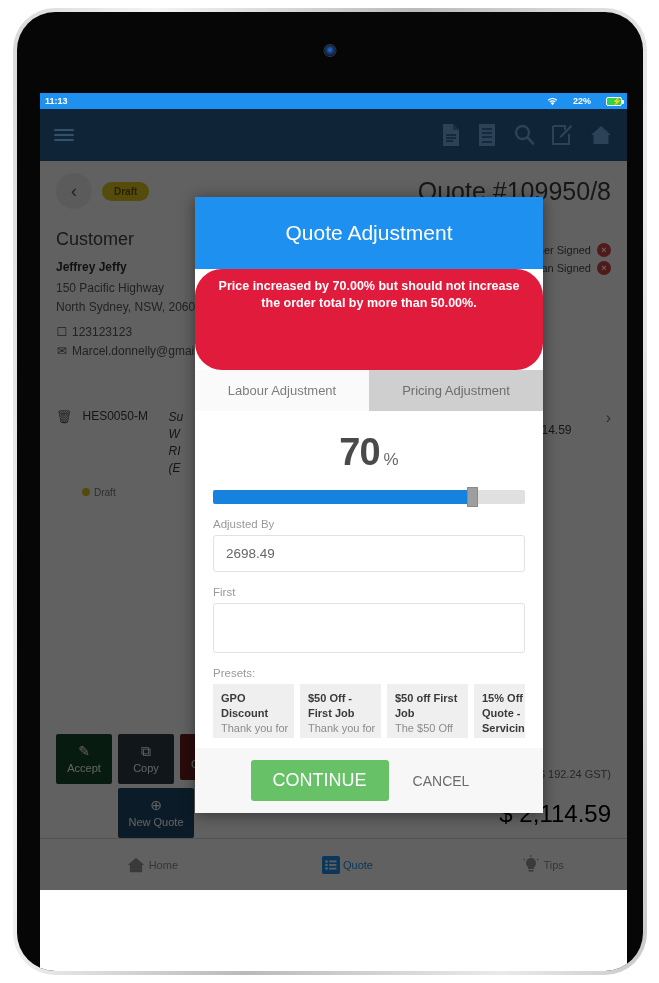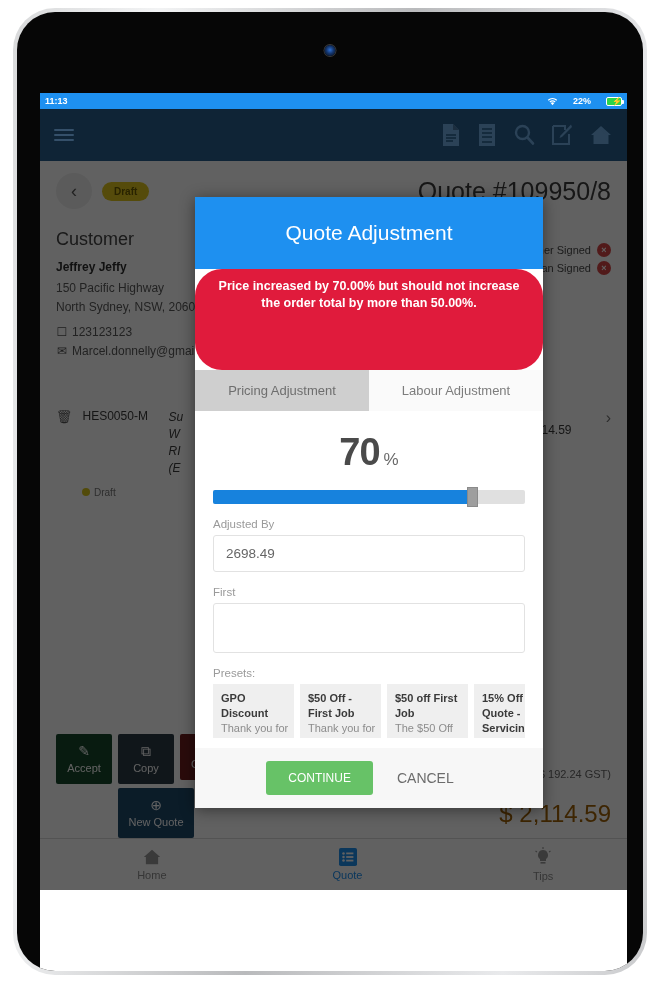--- a/index.html
+++ b/index.html
@@ -115,29 +115,29 @@
   .actions { position:absolute; left:0; right:0; bottom:52px; padding: 0 16px; }
   .act-row { display:flex; gap:6px; align-items:flex-start; }
   .act-btn {
     color:#ffffff; font-size:11px; text-align:center;
     padding:10px 8px; min-width:56px; border-radius:2px;
     display:flex; flex-direction:column; align-items:center; gap:4px;
   }
   .act-icon { font-size:14px; line-height:14px; }
   .totals { position:absolute; right:16px; bottom:62px; text-align:right; }
   .total-lbl { font-size:11px; color:#666; }
-  .total-amt { font-size:24px; color:#a16207; margin-top:20px;}
+  .total-amt { font-size:24px; color:#000000; margin-top:20px;}
 
   
   .bottomnav {
     position:absolute; left:0; right:0; bottom:0; height:52px;
     background:#ffffff; border-top:1px solid #d9d9d9;
     display:flex;
   }
-  .navitem { flex:1; display:flex; flex-direction:column; align-items:center; justify-content:center; gap:3px; font-size:11px; color:#8e8e8e; position:relative;margin-left:28px;}
+  .navitem { flex:1; display:flex; flex-direction:row; align-items:center; justify-content:center; gap:3px; font-size:11px; color:#8e8e8e; position:relative;margin-left:28px;}
   .navitem.active { color:#1e90f0; }
   .new-badge {
     position:absolute; top:6px; left:calc(50% + 6px);
     background:#e53935; color:#fff; font-size:7px; font-weight:bold;
     border-radius:8px; padding:2px 4px; line-height:7px;
   }
 
   
   .scrim { position:absolute; inset:0; background:rgba(0,0,0,0.62); }
 
@@ -187,21 +187,21 @@
     background:#efefef; padding:7px 8px; width:81px; flex:0 0 81px;
     height:54px; overflow:hidden;
   }
   .preset-title { font-size:11px; font-weight:bold; color:#3a3a3a; line-height:15px; }
   .preset-desc { font-size:11px; color:#8c8c8c; line-height:15px; white-space:nowrap; }
   .m-footer {
     background:#f7f7f7; padding:12px 16px; display:flex; gap:6px;
     align-items:center; justify-content:center; margin-top:10px;
   }
   .btn-continue {
-    background:#67c267; color:#ffffff; font-size:12px;
+    background:#67c267; color:#ffffff; font-size:18px;
     padding:10px 22px; border:none; border-radius:3px; cursor:pointer;
   }
   .btn-cancel {
     background:transparent; color:#6c6c6c; font-size:14px;
     padding:10px 18px; border:none; cursor:pointer;
   }
 </style>
 </head>
 <body>
 
@@ -401,22 +401,22 @@
       </div>
 
       <div class="scrim"></div>
     </div>
 
     <div class="modal">
       <div class="m-header">Quote Adjustment</div>
       <div class="m-error">Price increased by 70.00% but should not increase the order total by more than 50.00%.</div>
 
       <div class="m-tabs">
+        <div class="m-tab">Labour Adjustment</div>
         <div class="m-tab active">Pricing Adjustment</div>
-        <div class="m-tab">Labour Adjustment</div>
       </div>
 
       <div class="m-body">
         <div class="pct-wrap">
           <span class="pct-num">70</span><span class="pct-sym">%</span>
         </div>
 
         <div class="slider">
           <div class="slider-fill" id="sfill" style="width: 83%;"></div>
           <div class="slider-thumb" id="sthumb" style="left: calc(83% - 5px);"></div>

